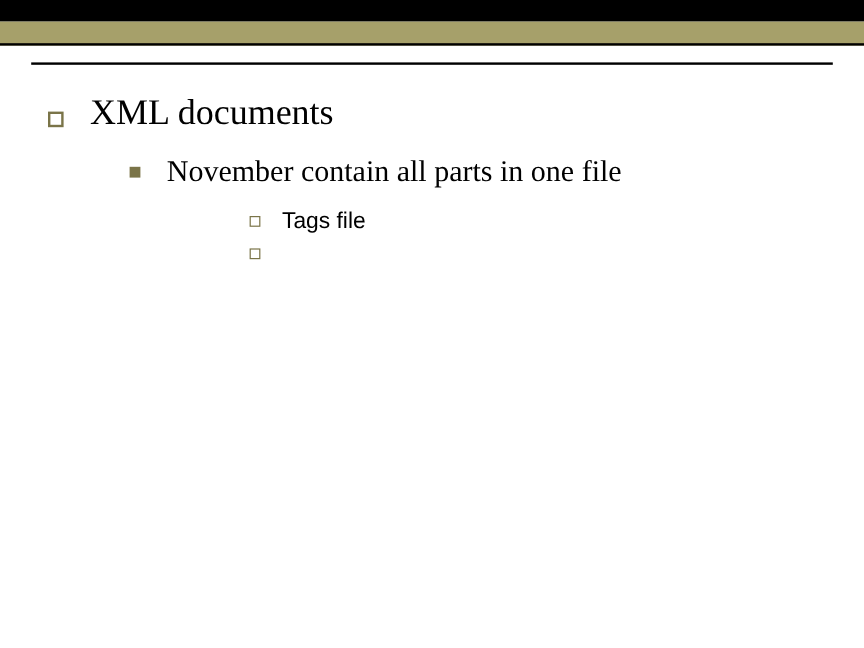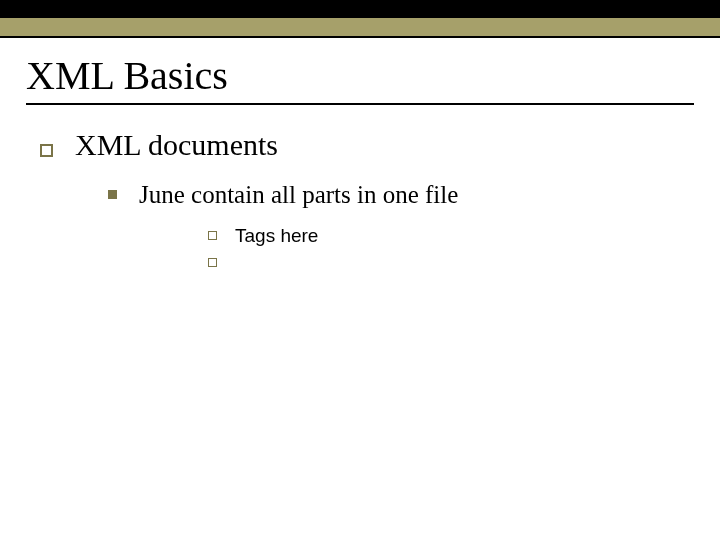--- a/index.html
+++ b/index.html
@@ -98,37 +98,36 @@
     line-height: 1.3;
   }
 </style>
 </head>
 <body>
 
 <div class="top-band"></div>
 <div class="accent-band"></div>
 
 <div class="content">
-  <h1 class="title">XML Basics</h1>
   <hr class="rule">
 
   <div class="level1">
     <span class="bullet-outline"></span>
     <span class="text">XML documents</span>
   </div>
 
   <div class="level2-wrap">
     <div class="level2">
       <span class="bullet-solid"></span>
-      <span class="text">June contain all parts in one file</span>
+      <span class="text">November contain all parts in one file</span>
     </div>
 
     <div class="level3-wrap">
       <div class="level3">
         <span class="bullet-outline-sm"></span>
-        <span class="text">Tags here</span>
+        <span class="text">Tags file</span>
       </div>
       <div class="level3">
         <span class="bullet-outline-sm"></span>
       </div>
     </div>
   </div>
 </div>
 
 </body></html>

